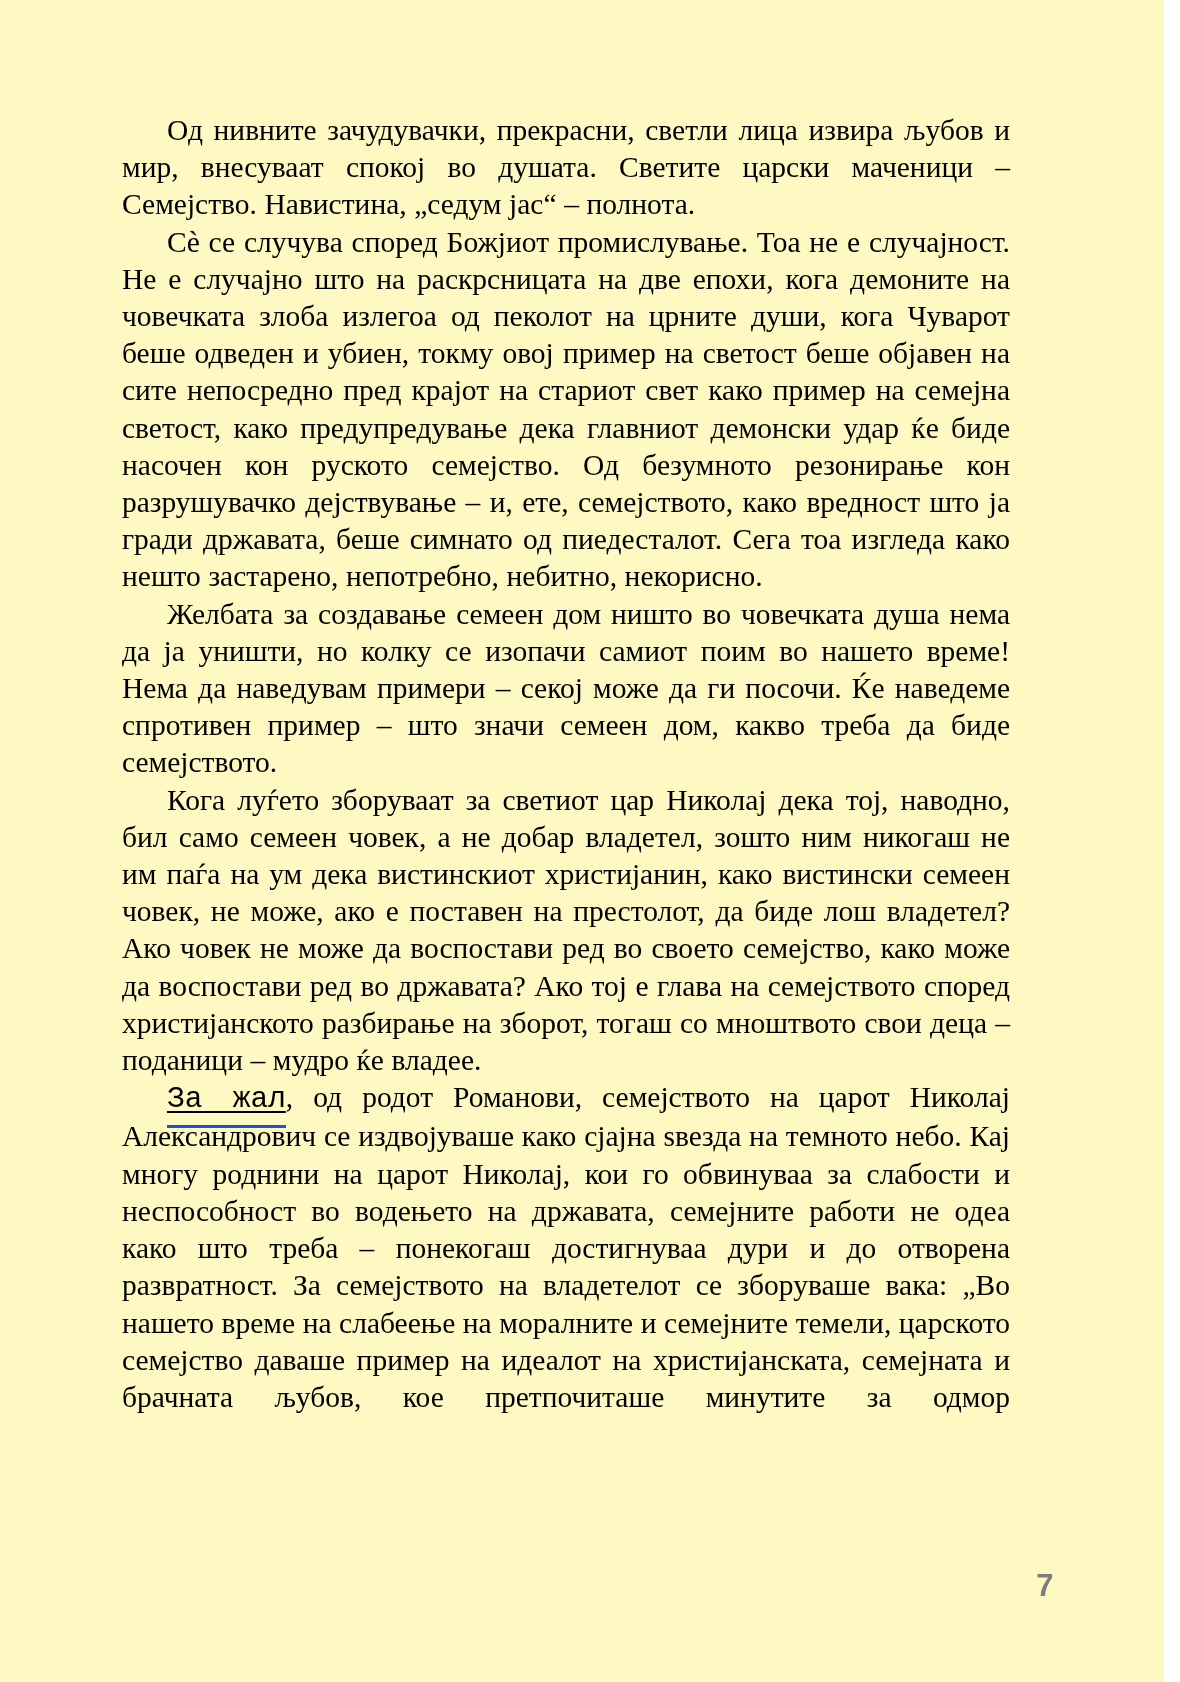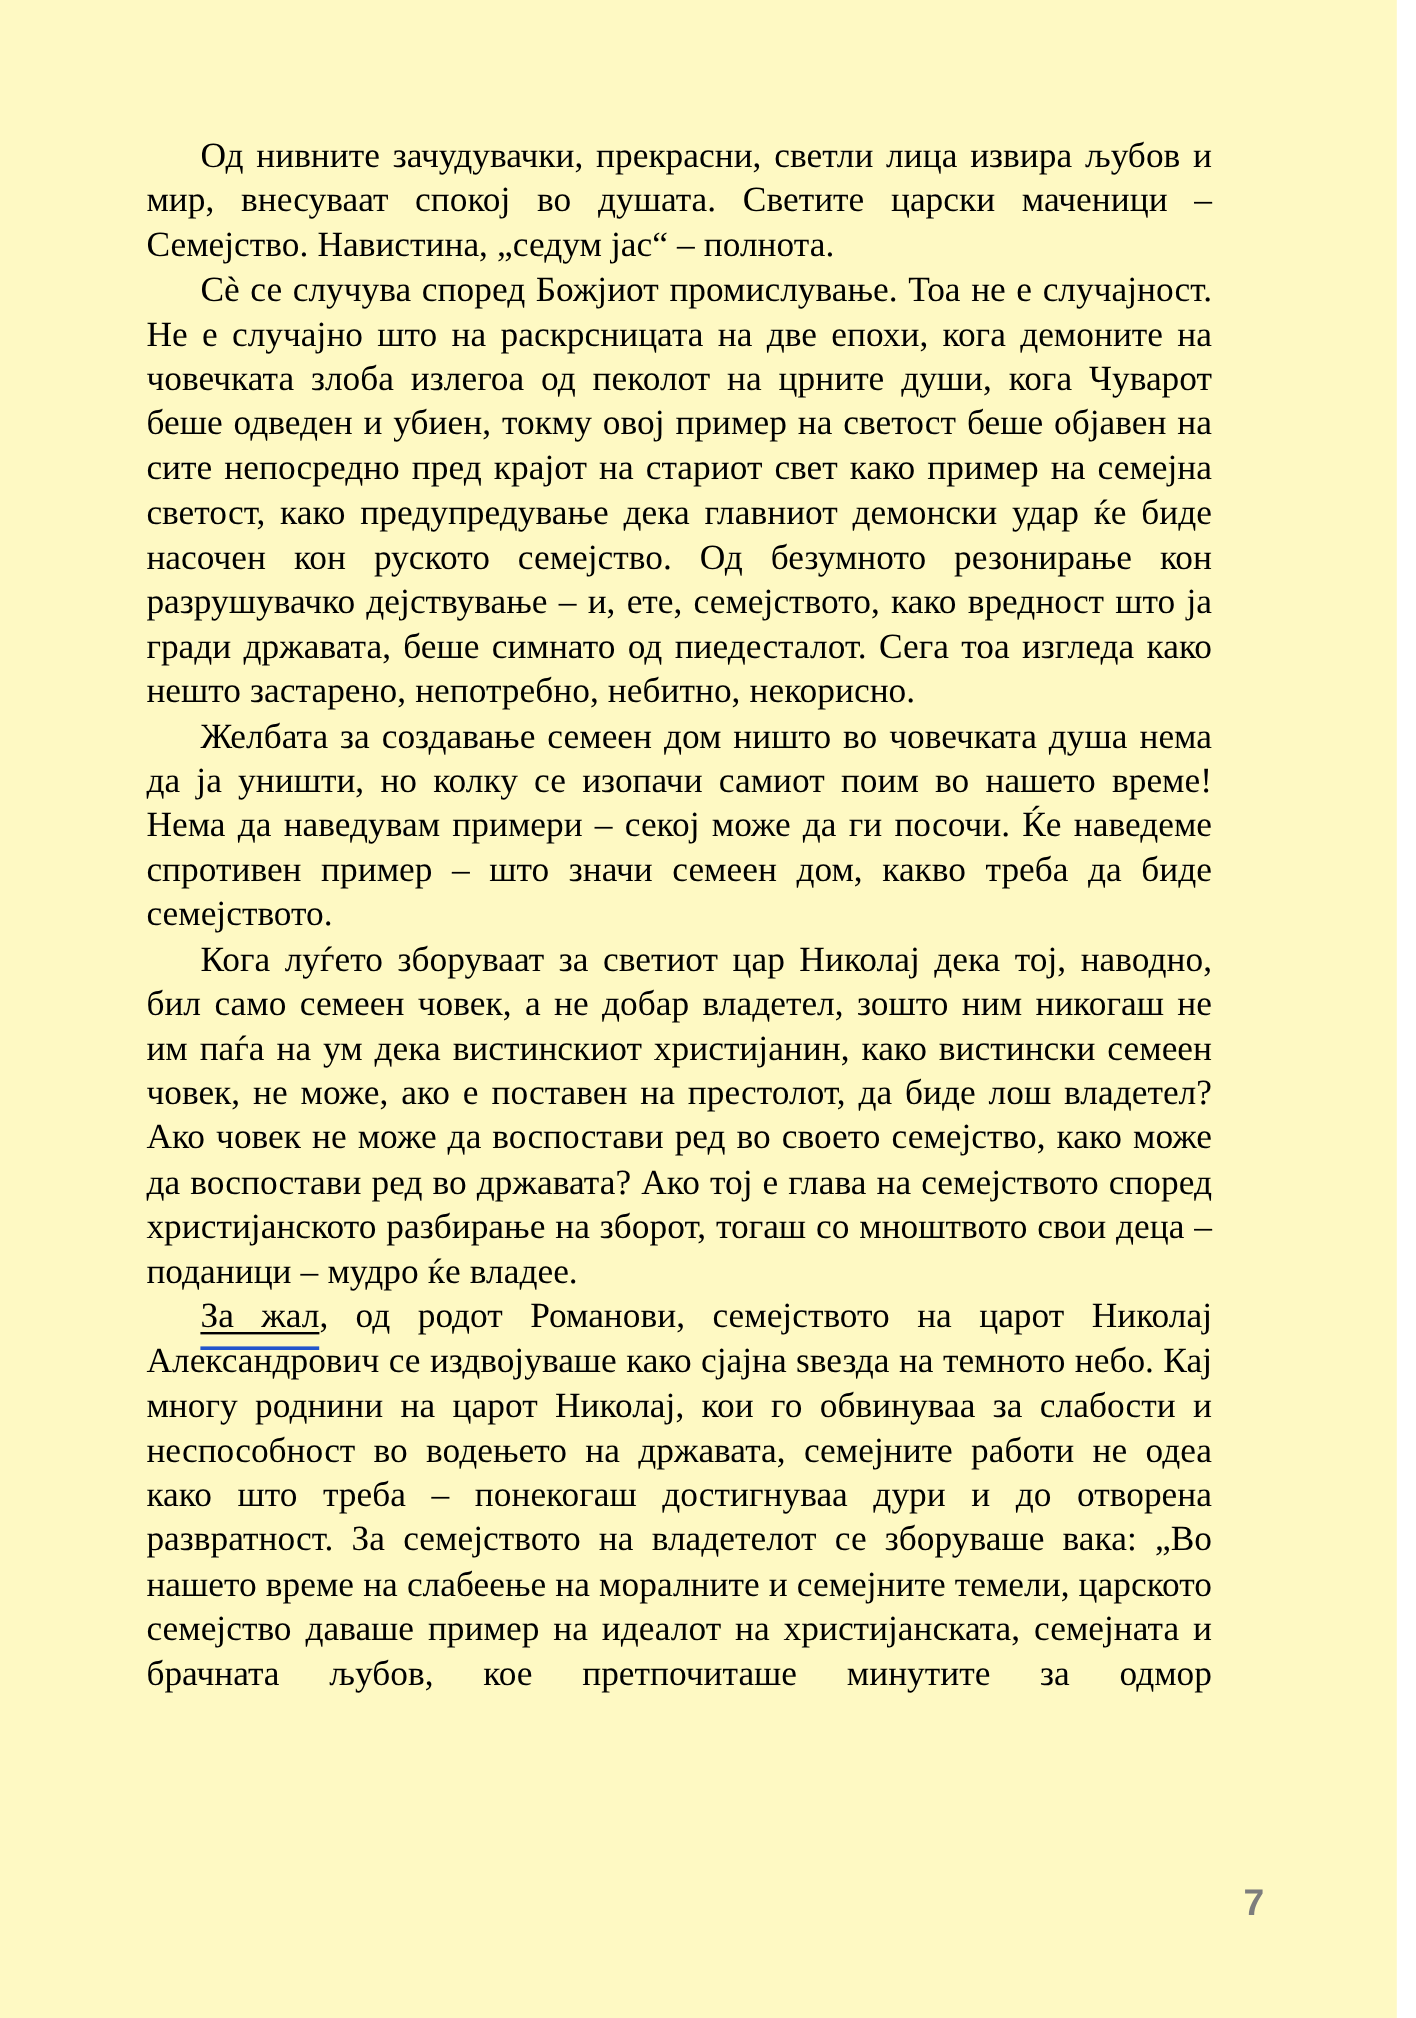--- a/index.html
+++ b/index.html
@@ -40,20 +40,21 @@
   p.body-par.flow-last::after {
     content: "";
     display: inline-block;
     width: 100%;
   }
   .marked {
     position: relative;
     text-decoration: underline;
     text-decoration-thickness: 2px;
     text-underline-offset: 4px;
+    font-family: Liberation Mono, monospace;
   }
   .marked .blue-rule {
     position: absolute;
     left: 0;
     right: 0;
     bottom: -12px;
     height: 3px;
     background: #2255cc;
   }
   .page-number {

